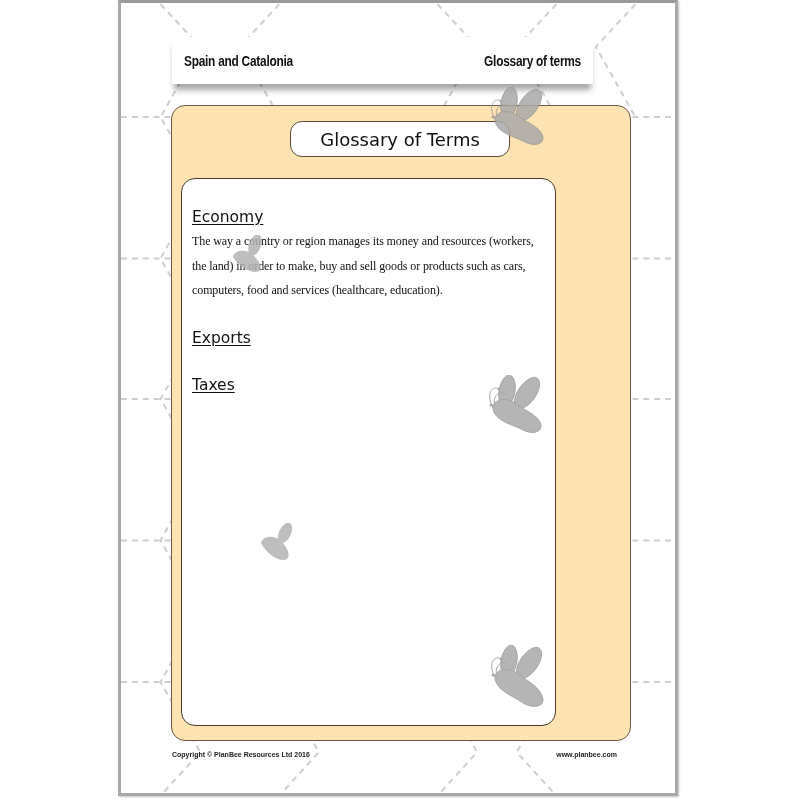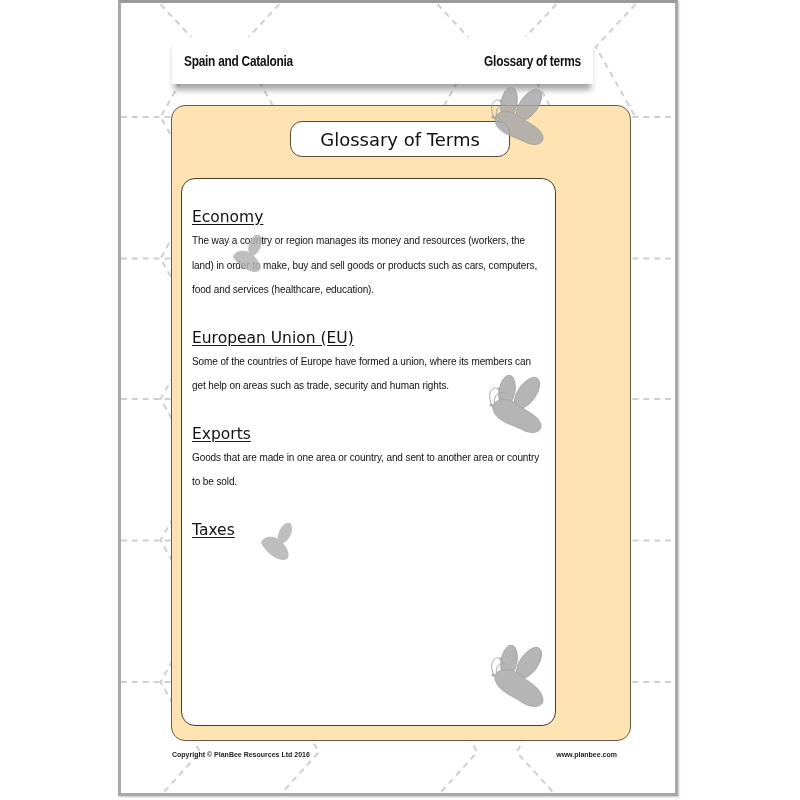--- a/index.html
+++ b/index.html
@@ -83,22 +83,22 @@
     .term { margin-bottom: 23px; position: relative; z-index: 2; }
     .term-name {
       font-family: "DejaVu Sans", sans-serif;
       font-size: 15.5px;
       text-decoration: underline;
       text-underline-offset: 2px;
       color: #111;
       line-height: 24px;
     }
     .term-def {
-      font-family: Liberation Sans, sans-serif;
-      font-size: 10px;
+      font-family: Liberation Serif, serif;
+      font-size: 12px;
       color: #111;
       line-height: 24.5px;
       letter-spacing: -0.1px;
     }
     .footer {
       position: absolute;
       left: 51px; top: 748px;
       width: 445px;
       display: flex; justify-content: space-between;
       font-family: "Liberation Sans", sans-serif;
@@ -145,26 +145,21 @@
     <div class="title-pill">
       <span class="title-text">Glossary of Terms</span>
     </div>
 
     <div class="inner-panel">
       <div class="term">
         <div class="term-name">Economy</div>
         <div class="term-def">The way a country or region manages its money and resources (workers, the land) in order to make, buy and sell goods or products such as cars, computers, food and services (healthcare, education).</div>
       </div>
       <div class="term">
-        <div class="term-name">European Union (EU)</div>
-        <div class="term-def">Some of the countries of Europe have formed a union, where its members can get help on areas such as trade, security and human rights.</div>
-      </div>
-      <div class="term">
         <div class="term-name">Exports</div>
-        <div class="term-def">Goods that are made in one area or country, and sent to another area or country to be sold.</div>
       </div>
       <div class="term">
         <div class="term-name">Taxes</div>
       </div>
     </div>
   </div>
 
   <div class="footer">
     <span>Copyright © PlanBee Resources Ltd 2016</span>
     <span>www.planbee.com</span>

